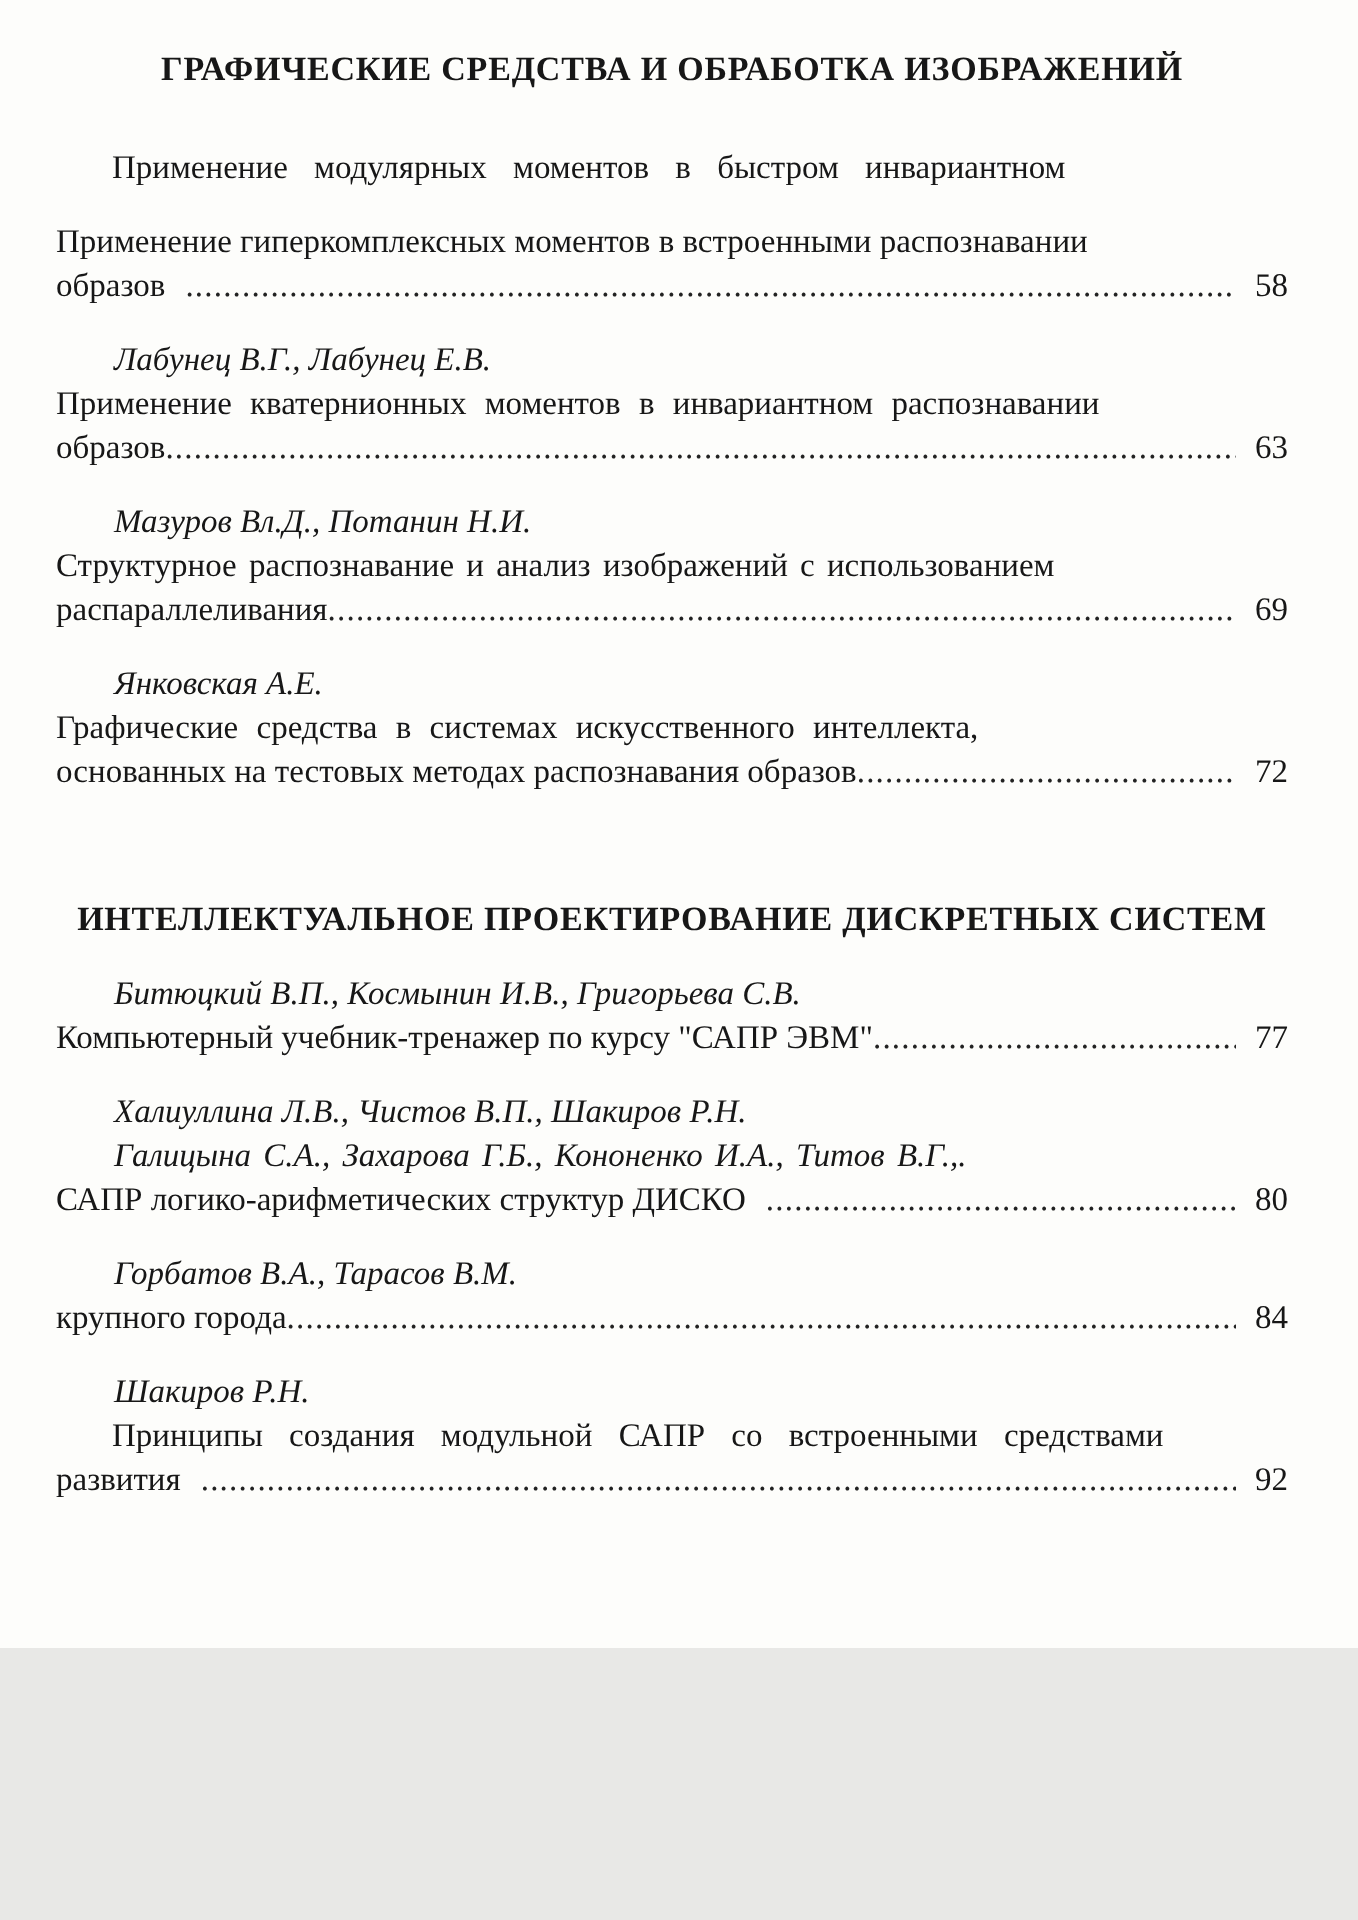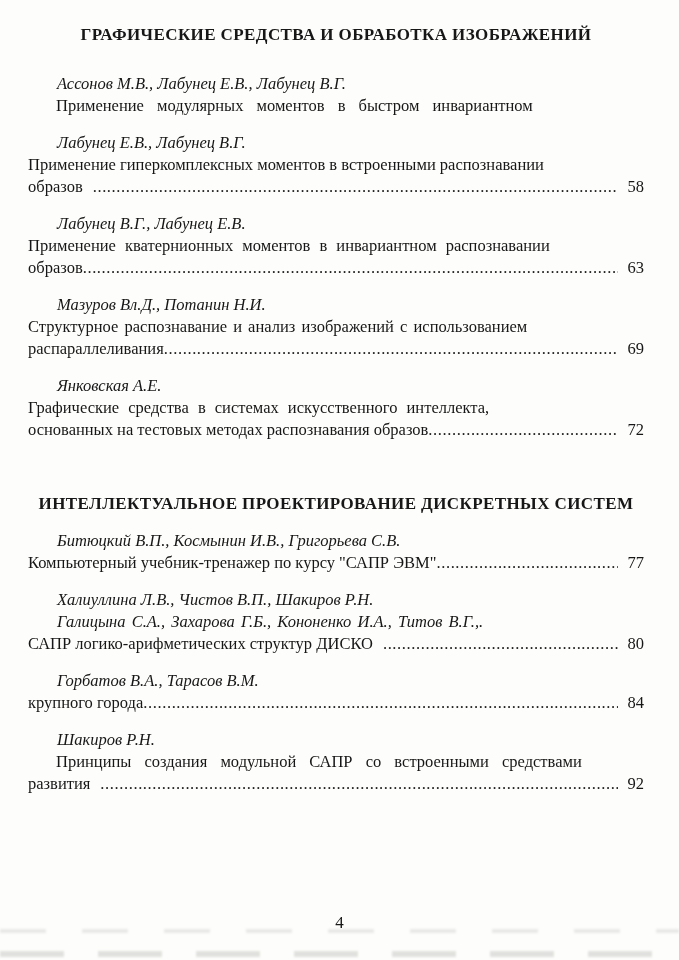--- a/index.html
+++ b/index.html
@@ -1,19 +1,19 @@
 <!DOCTYPE html>
 <html><head>
 <meta charset="utf-8">
 <style>
   html, body { margin: 0; padding: 0; background: #e8e8e6; }
   .page {
     position: relative;
     width: 679px;
-    height: 960px;
+    height: 824px;
     margin: 0 auto;
     background: #fdfdfb;
     overflow: hidden;
     font-family: "Liberation Serif", "DejaVu Serif", serif;
     color: #171717;
   }
   .content { padding: 16px 35px 0 28px; }
 
   .section-heading {
     margin: 8px 0 0 0;
@@ -91,26 +91,24 @@
 </style>
 </head>
 <body>
 
 <div class="page">
   <div class="content">
 
     <div class="section-heading">ГРАФИЧЕСКИЕ СРЕДСТВА И ОБРАБОТКА ИЗОБРАЖЕНИЙ</div>
 
     <div class="entry first">
-      <div class="authors">Ассонов М.В., Лабунец Е.В., Лабунец В.Г.</div>
       <div class="tline sp3">Применение модулярных моментов в быстром инвариантном</div>
     </div>
 
     <div class="entry">
-      <div class="authors">Лабунец Е.В., Лабунец В.Г.</div>
       <div class="tline">Применение гиперкомплексных моментов в встроенными распознавании</div>
       <div class="tline lastline">
         <span class="ttext gap">образов</span>
         <span class="leader"></span>
         <span class="pnum">58</span>
       </div>
     </div>
 
     <div class="entry">
       <div class="authors">Лабунец В.Г., Лабунец Е.В.</div>

